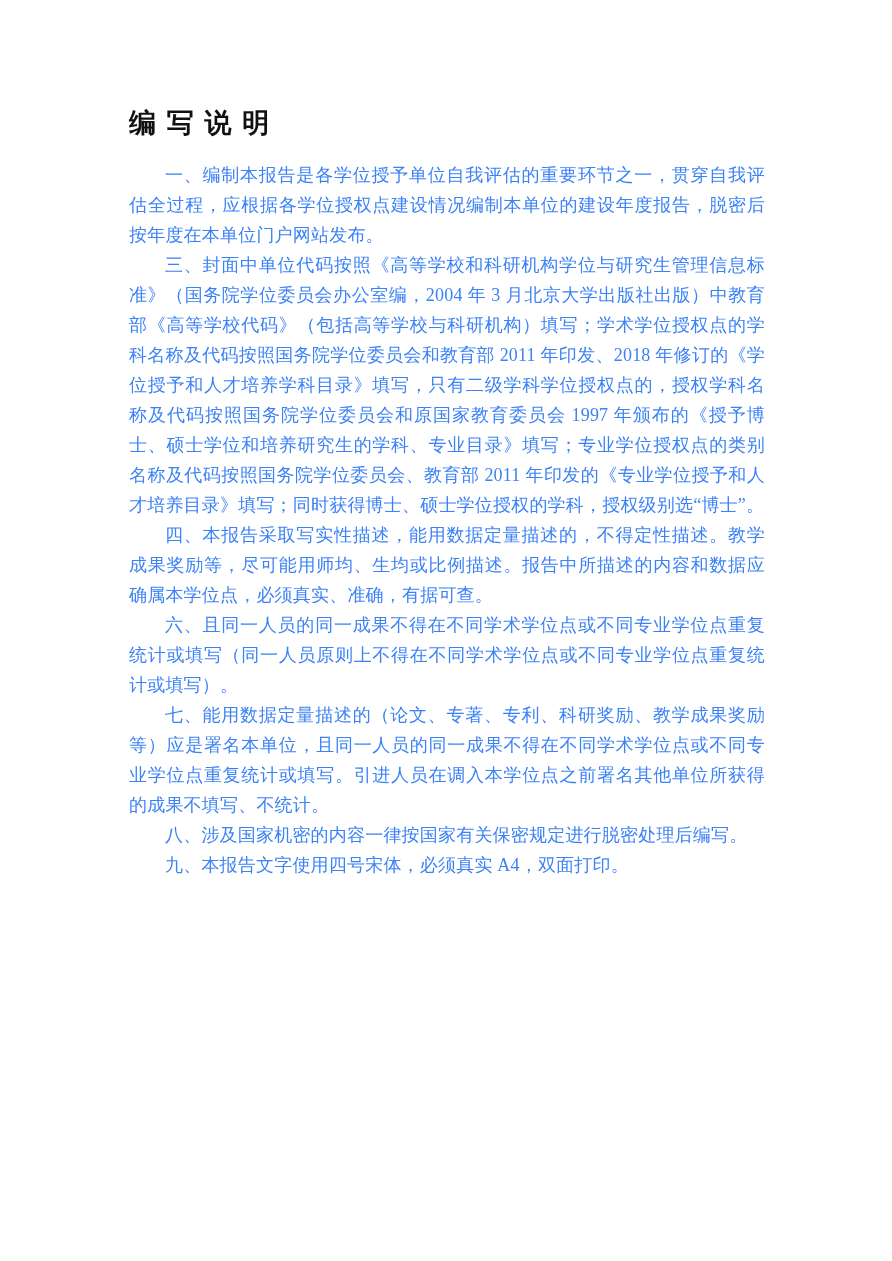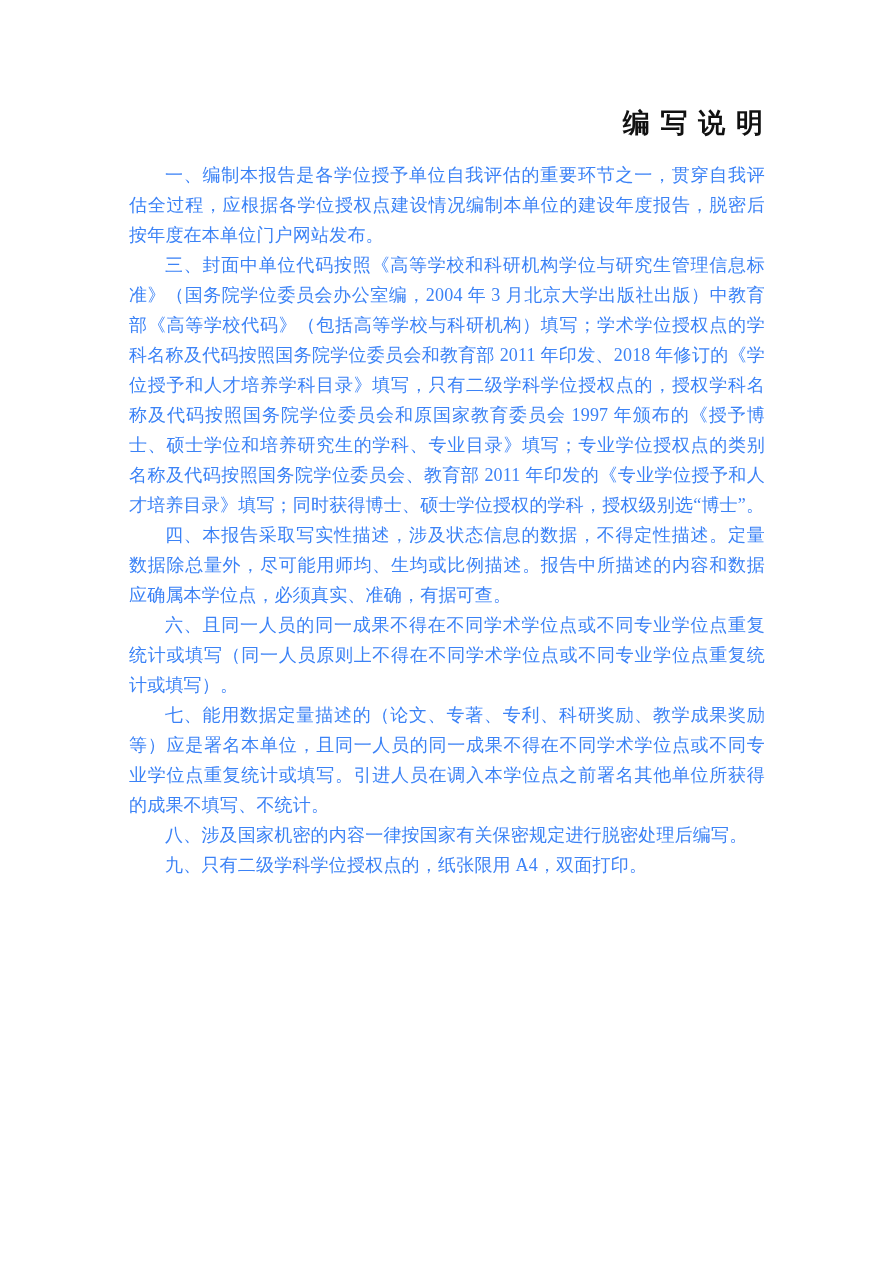--- a/index.html
+++ b/index.html
@@ -19,21 +19,21 @@
     width: 892px;
     height: 1261px;
     padding: 104px 127px 0 129px;
     background: #ffffff;
   }
   .doc-title {
     margin: 0 0 18px 0;
     font-size: 27px;
     font-weight: bold;
     line-height: 38px;
-    text-align: right;
+    text-align: left;
     letter-spacing: 2px;
     color: #111111;
   }
   .doc-body p {
     margin: 0;
     font-size: 18px;
     line-height: 30px;
     text-align: justify;
     text-indent: 2em;
     letter-spacing: 0.2px;
@@ -42,19 +42,19 @@
 </style>
 </head>
 <body>
 
 <div class="page">
   <h1 class="doc-title">编 写 说 明</h1>
 
   <div class="doc-body">
     <p>一、编制本报告是各学位授予单位自我评估的重要环节之一，贯穿自我评估全过程，应根据各学位授权点建设情况编制本单位的建设年度报告，脱密后按年度在本单位门户网站发布。</p>
     <p>三、封面中单位代码按照《高等学校和科研机构学位与研究生管理信息标准》（国务院学位委员会办公室编，2004 年 3 月北京大学出版社出版）中教育部《高等学校代码》（包括高等学校与科研机构）填写；学术学位授权点的学科名称及代码按照国务院学位委员会和教育部 2011 年印发、2018 年修订的《学位授予和人才培养学科目录》填写，只有二级学科学位授权点的，授权学科名称及代码按照国务院学位委员会和原国家教育委员会 1997 年颁布的《授予博士、硕士学位和培养研究生的学科、专业目录》填写；专业学位授权点的类别名称及代码按照国务院学位委员会、教育部 2011 年印发的《专业学位授予和人才培养目录》填写；同时获得博士、硕士学位授权的学科，授权级别选“博士”。</p>
-    <p>四、本报告采取写实性描述，涉及状态信息的数据，不得定性描述。定量数据除总量外，尽可能用师均、生均或比例描述。报告中所描述的内容和数据应确属本学位点，必须真实、准确，有据可查。</p>
+    <p>四、本报告采取写实性描述，能用数据定量描述的，不得定性描述。教学成果奖励等，尽可能用师均、生均或比例描述。报告中所描述的内容和数据应确属本学位点，必须真实、准确，有据可查。</p>
     <p>六、且同一人员的同一成果不得在不同学术学位点或不同专业学位点重复统计或填写（同一人员原则上不得在不同学术学位点或不同专业学位点重复统计或填写）。</p>
     <p>七、能用数据定量描述的（论文、专著、专利、科研奖励、教学成果奖励等）应是署名本单位，且同一人员的同一成果不得在不同学术学位点或不同专业学位点重复统计或填写。引进人员在调入本学位点之前署名其他单位所获得的成果不填写、不统计。</p>
     <p>八、涉及国家机密的内容一律按国家有关保密规定进行脱密处理后编写。</p>
-    <p>九、只有二级学科学位授权点的，纸张限用 A4，双面打印。</p>
+    <p>九、本报告文字使用四号宋体，必须真实 A4，双面打印。</p>
   </div>
 </div>
 
 </body></html>

